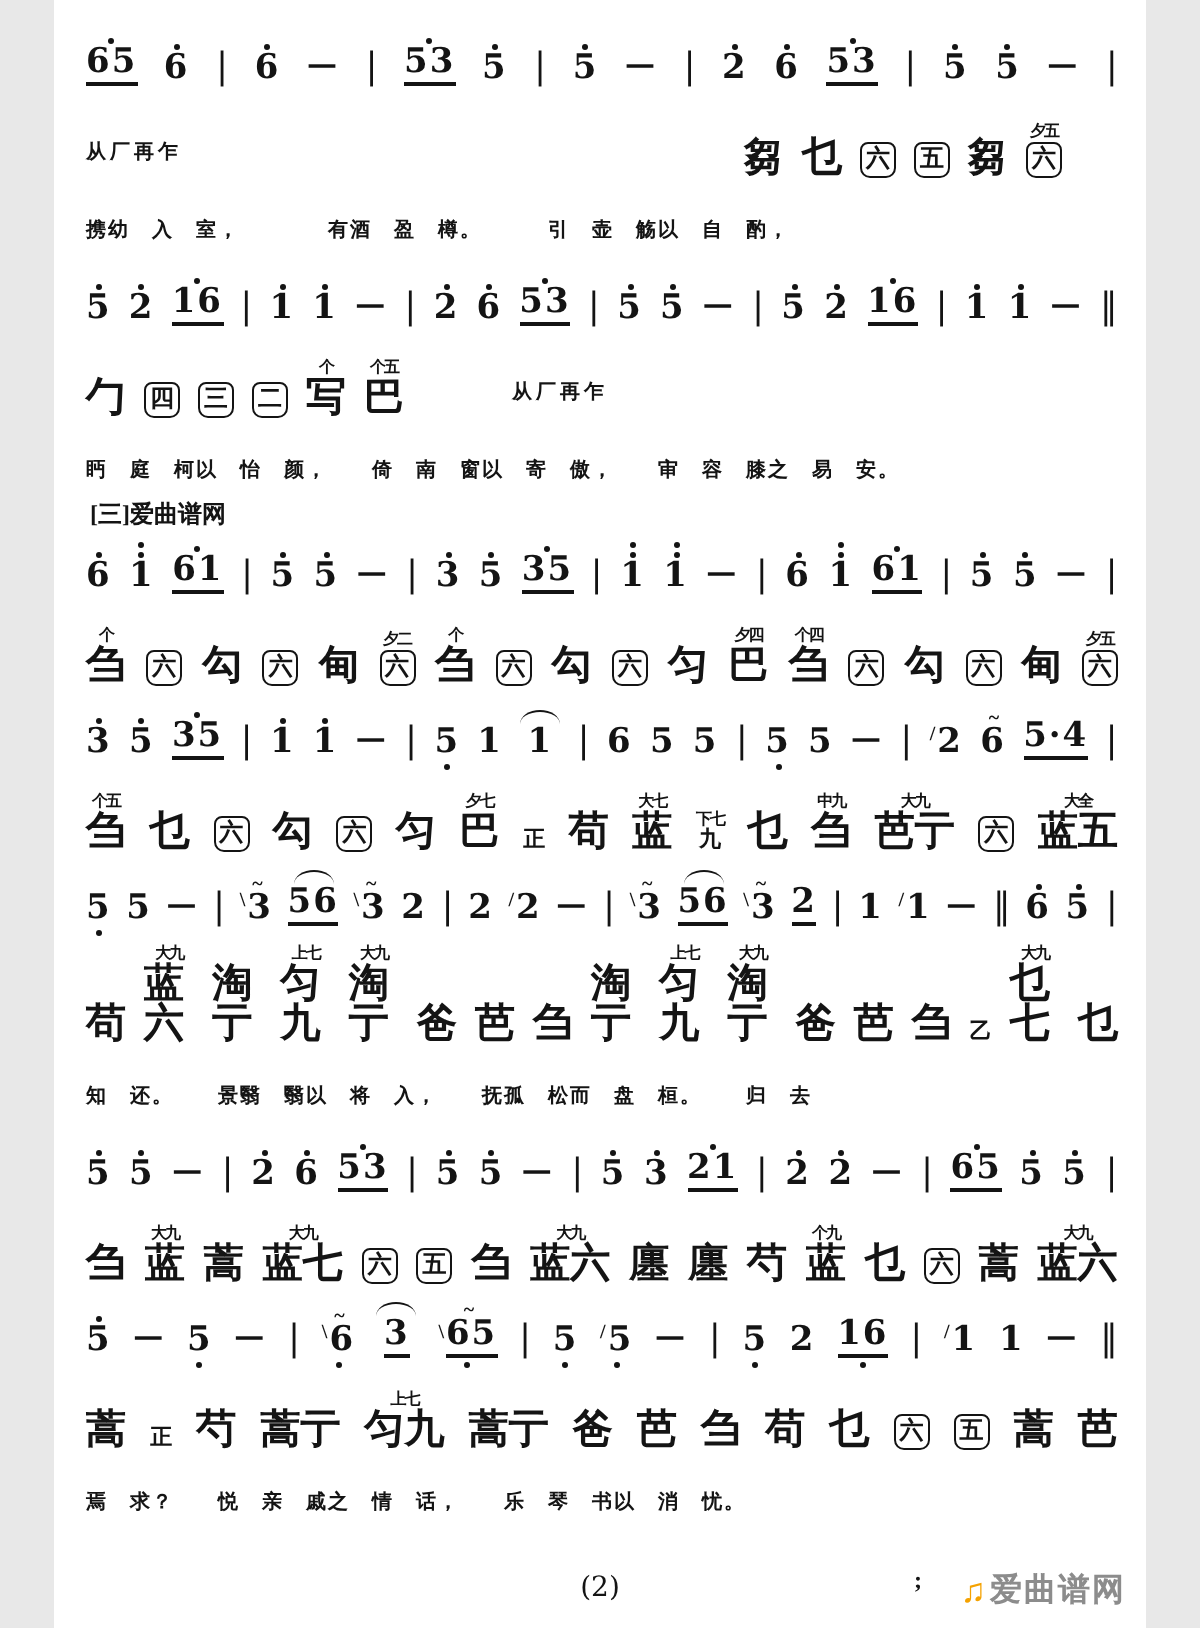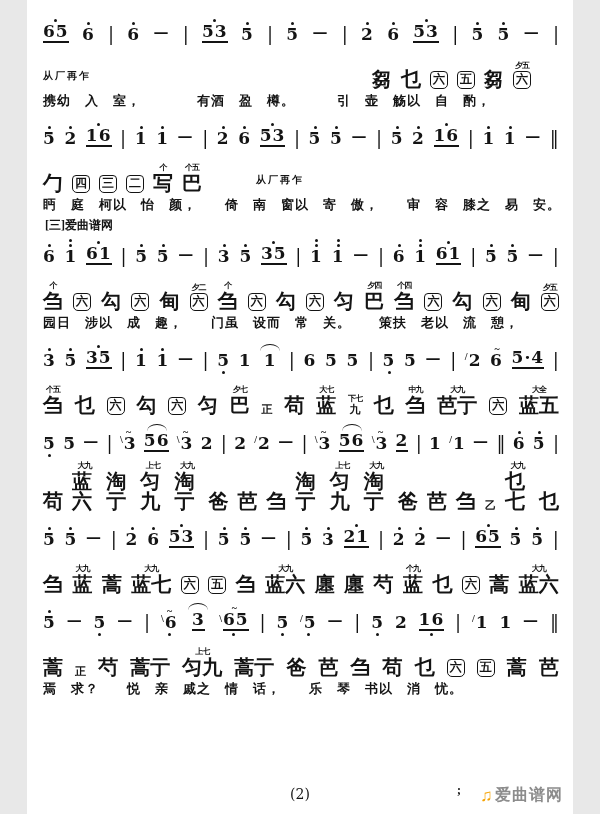--- a/index.html
+++ b/index.html
@@ -30,21 +30,21 @@
   .tab-line{display:flex; align-items:flex-end; min-height:36px; gap:10px;}
   .tab-group{display:flex; align-items:flex-end; gap:9px;}
   .glyph{display:inline-flex; flex-direction:column; align-items:center; line-height:1;}
   .g-top{font-size:8px; line-height:8px; letter-spacing:-1px; font-weight:bold; margin-bottom:1px; white-space:nowrap;}
   .g-main{font-size:20px; font-weight:bold;}
   .g-main.sm{font-size:11px;}
   .g-box{border:1.7px solid #141414; border-radius:4px 4px 5px 5px; font-size:12px; font-weight:bold; padding:1px 2px 2px 2px; line-height:13px;}
   .tech-note{font-size:10px; font-weight:bold; letter-spacing:2px; white-space:nowrap; align-self:flex-end; padding-bottom:6px;}
 
   
-  .lyrics-line{font-size:13px; font-weight:bold; letter-spacing:1px; white-space:pre; margin-top:3px; min-height:18px;}
+  .lyrics-line{font-size:10px; font-weight:bold; letter-spacing:1px; white-space:pre; margin-top:19px; min-height:18px;}
 
   
   .annot{font-size:12px; font-weight:bold; line-height:14px;}
   .annot .tempo{display:block; font-size:10px; letter-spacing:1px;}
   .annot.left{text-align:left; margin-left:2px;}
   .annot.right{text-align:right; margin-right:70px;}
   .annot.left .tempo{margin-left:14px;}
   .annot.right .tempo{margin-right:34px;}
 
   
@@ -831,21 +831,20 @@
             </span>
             <span class="glyph">
               <span class="g-main">甸</span>
             </span>
             <span class="glyph">
               <span class="g-top">夕五</span>
               <span class="g-box">六</span>
             </span>
           </span>
       </div>
-      <div class="lyrics-line">园日　涉以　成　趣，　　门虽　设而　常　关。　　策扶　老以　流　憩，</div>
     </div>
 
     <div class="row">
       <div class="notes-line">
           <span class="tok">
             <span class="above">
               <span style="display: flex; flex-direction: column; align-items: center;">
                 <span class="dot"></span>
               </span>
             </span>
@@ -1368,20 +1367,21 @@
             </span>
             <span class="glyph">
               <span class="g-top">大九</span>
               <span class="g-main">乜七</span>
             </span>
             <span class="glyph">
               <span class="g-main">乜</span>
             </span>
           </span>
       </div>
+      <div class="lyrics-line">知　还。　　景翳　翳以　将　入，　　抚孤　松而　盘　桓。　　归　去</div>
     </div>
 
     <div class="row">
       <div class="notes-line">
           <span class="tok">
             <span class="above">
               <span style="display: flex; flex-direction: column; align-items: center;">
                 <span class="dot"></span>
               </span>
             </span>

